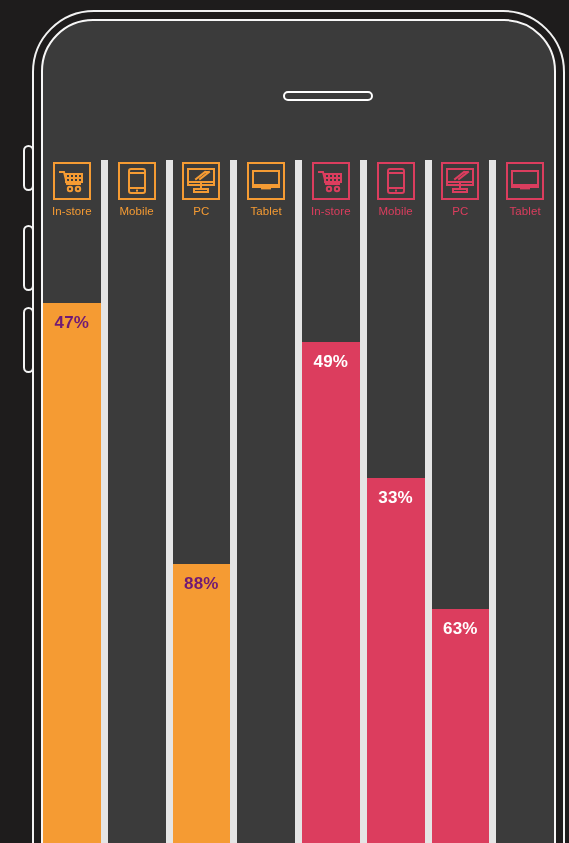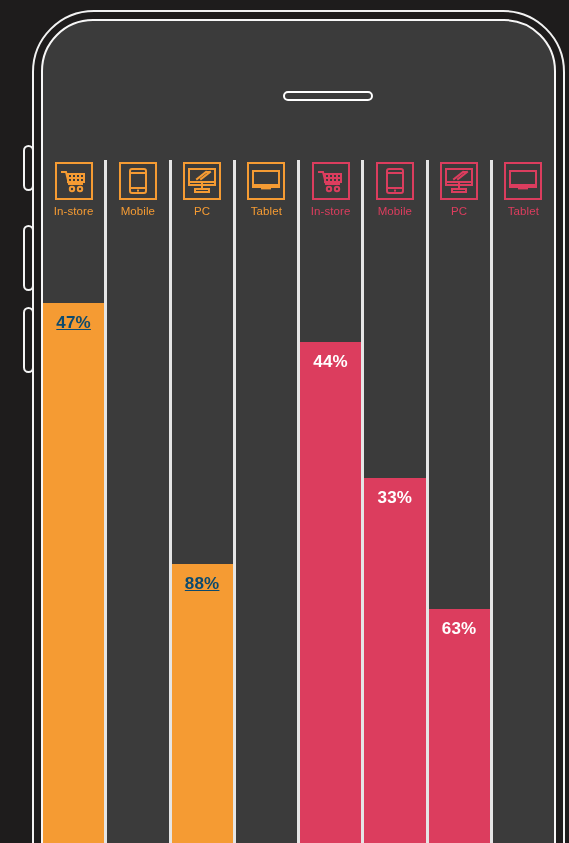--- a/index.html
+++ b/index.html
@@ -79,21 +79,21 @@
     width: 511px;
     height: 683px;
     display: flex;
     flex-direction: row;
     background: #3b3b3b;
   }
   .col {
     position: relative;
     flex: 1 1 0;
     height: 100%;
-    border-left: 3px solid #e5e5e5;
+    border-left: 7px solid #e5e5e5;
     box-sizing: border-box;
     display: flex;
     flex-direction: column;
   }
   .col:first-child { border-left: none; }
 
   .col-head {
     height: 70px;
     flex: 0 0 70px;
     display: flex;
@@ -137,21 +137,21 @@
   }
   .bar-value {
     font-size: 17px;
     font-weight: bold;
     margin-top: 10px;
     letter-spacing: 0.2px;
   }
 
   .series-orange { color: #f59b33; }
   .series-orange .bar { background: #f59b33; }
-  .series-orange .bar-value { color: #0c4a6e; text-decoration: underline; }
+  .series-orange .bar-value { color: #701a75; }
 
   .series-pink { color: #dc3d5e; }
   .series-pink .bar { background: #dc3d5e; }
   .series-pink .bar-value { color: #ffffff; }
 </style>
 </head>
 <body>
 
 <div id="phone-frame">
   <div class="frame-outer"></div>
@@ -245,21 +245,21 @@
               <line x1="19" y1="5" x2="19" y2="13" fill="none" stroke="currentColor" stroke-width="2" stroke-linecap="square"></line>
               <line x1="7" y1="9" x2="23" y2="9" fill="none" stroke="currentColor" stroke-width="2" stroke-linecap="square"></line>
               <circle cx="11" cy="20" r="2.2" fill="none" stroke="currentColor" stroke-width="2" stroke-linecap="square"></circle>
               <circle cx="19" cy="20" r="2.2" fill="none" stroke="currentColor" stroke-width="2" stroke-linecap="square"></circle>
             </svg>
           </div>
           <div class="col-label">In-store</div>
         </div>
         <div class="col-track">
           <div class="bar" style="height: 81.7%;">
-            <div class="bar-value">44%</div>
+            <div class="bar-value">49%</div>
           </div>
         </div>
       </div>
       <div class="col series-pink">
         <div class="col-head">
           <div class="icon-box">
             <svg width="18" height="26" viewBox="0 0 18 26" fill="none" stroke="currentColor" stroke-width="2" stroke-linecap="square">
               <rect x="1" y="1" width="16" height="24" rx="2" fill="none" stroke="currentColor" stroke-width="2" stroke-linecap="square"></rect>
               <line x1="1" y1="5" x2="17" y2="5" fill="none" stroke="currentColor" stroke-width="2" stroke-linecap="square"></line>
               <line x1="1" y1="20" x2="17" y2="20" fill="none" stroke="currentColor" stroke-width="2" stroke-linecap="square"></line>

